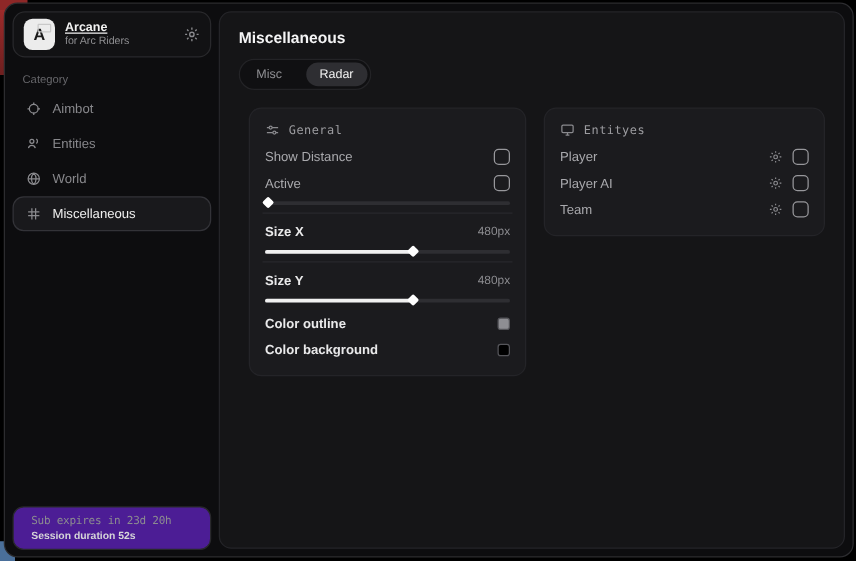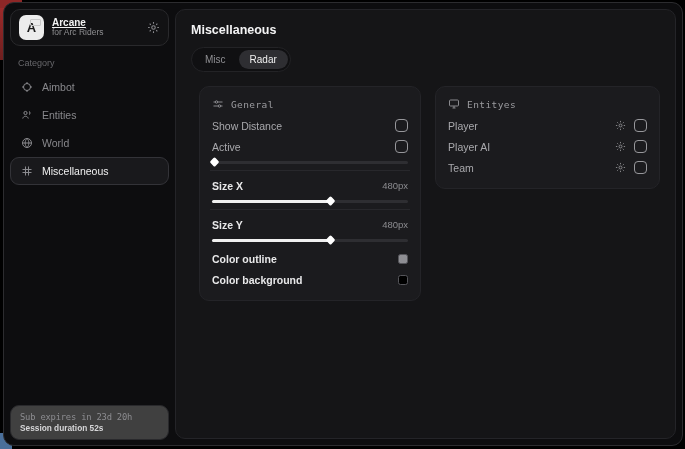--- a/index.html
+++ b/index.html
@@ -28,30 +28,30 @@
   .icon svg { display:block; }
 
   .category { position:absolute; left:14px; top:55px; font-size:9px; color:#67676b; }
 
   .nav { position:absolute; left:6px; top:70px; width:159px; }
   .nav-item { height:28px; display:flex; align-items:center; gap:9px; padding:0 9px; color:#88888c;
               font-size:10.5px; border-radius:9px; border:1px solid transparent; }
   .nav-item.selected { background:#19191c; border-color:#333338; color:#f0f0f0; }
   .nav-item .icon { width:13px; }
 
-  .side-footer { position:absolute; left:6px; bottom:5px; width:159px; height:35px; background:#404040;
-                 border:1px solid #29292c; border-radius:9px; padding:4px 9px; display:flex; flex-direction:column; justify-content:center;margin-top:40px; }
+  .side-footer { position:absolute; left:6px; bottom:5px; width:159px; height:35px; background:#4c1d95;
+                 border:1px solid #29292c; border-radius:9px; padding:4px 14px; display:flex; flex-direction:column; justify-content:center;margin-top:40px; }
   .foot1 { font-family:"DejaVu Sans Mono", monospace; font-size:8.8px; color:#8c8c90; letter-spacing:-0.2px; }
   .foot2 { font-size:8.3px; color:#d6d6d8; font-weight:bold; margin-top:1px; }
 
   
   .main { position:absolute; left:171px; top:6px; right:6px; bottom:6px; background:#151517;
           border:1px solid #242428; border-radius:10px; padding:13px 15px; }
   .page-title { color:#f4f4f5; font-size:12.5px; font-weight:bold; }
-  .tabs { display:inline-flex; margin-top:10px; background:#101012; border:1px solid #232326; border-radius:15px; padding:2px; gap:2px; }
+  .tabs { display:inline-flex; margin-top:10px; background:#101012; border:1px solid #232326; border-radius:15px; padding:2px; gap:8px; }
   .tab { font-size:10px; padding:4px 11px; border-radius:12px; color:#8f8f93; }
   .tab.active { background:#2e2e32; color:#f0f0f0; }
 
   .cards { display:flex; align-items:flex-start; gap:14px; margin-top:14px;padding-left:8px; }
   .card { background:#1b1b1e; border:1px solid #242428; border-radius:10px; padding:8px 12px 10px; }
   .card.general { width:232px; }
   .card.entities { width:235px; }
   .card-head { display:flex; align-items:center; gap:7px; color:#9c9ca0; font-family:"DejaVu Sans Mono", monospace;
                font-size:9.5px; letter-spacing:0.4px; padding:3px 0 5px; }
   .row { height:21px; display:flex; align-items:center; justify-content:space-between; }

